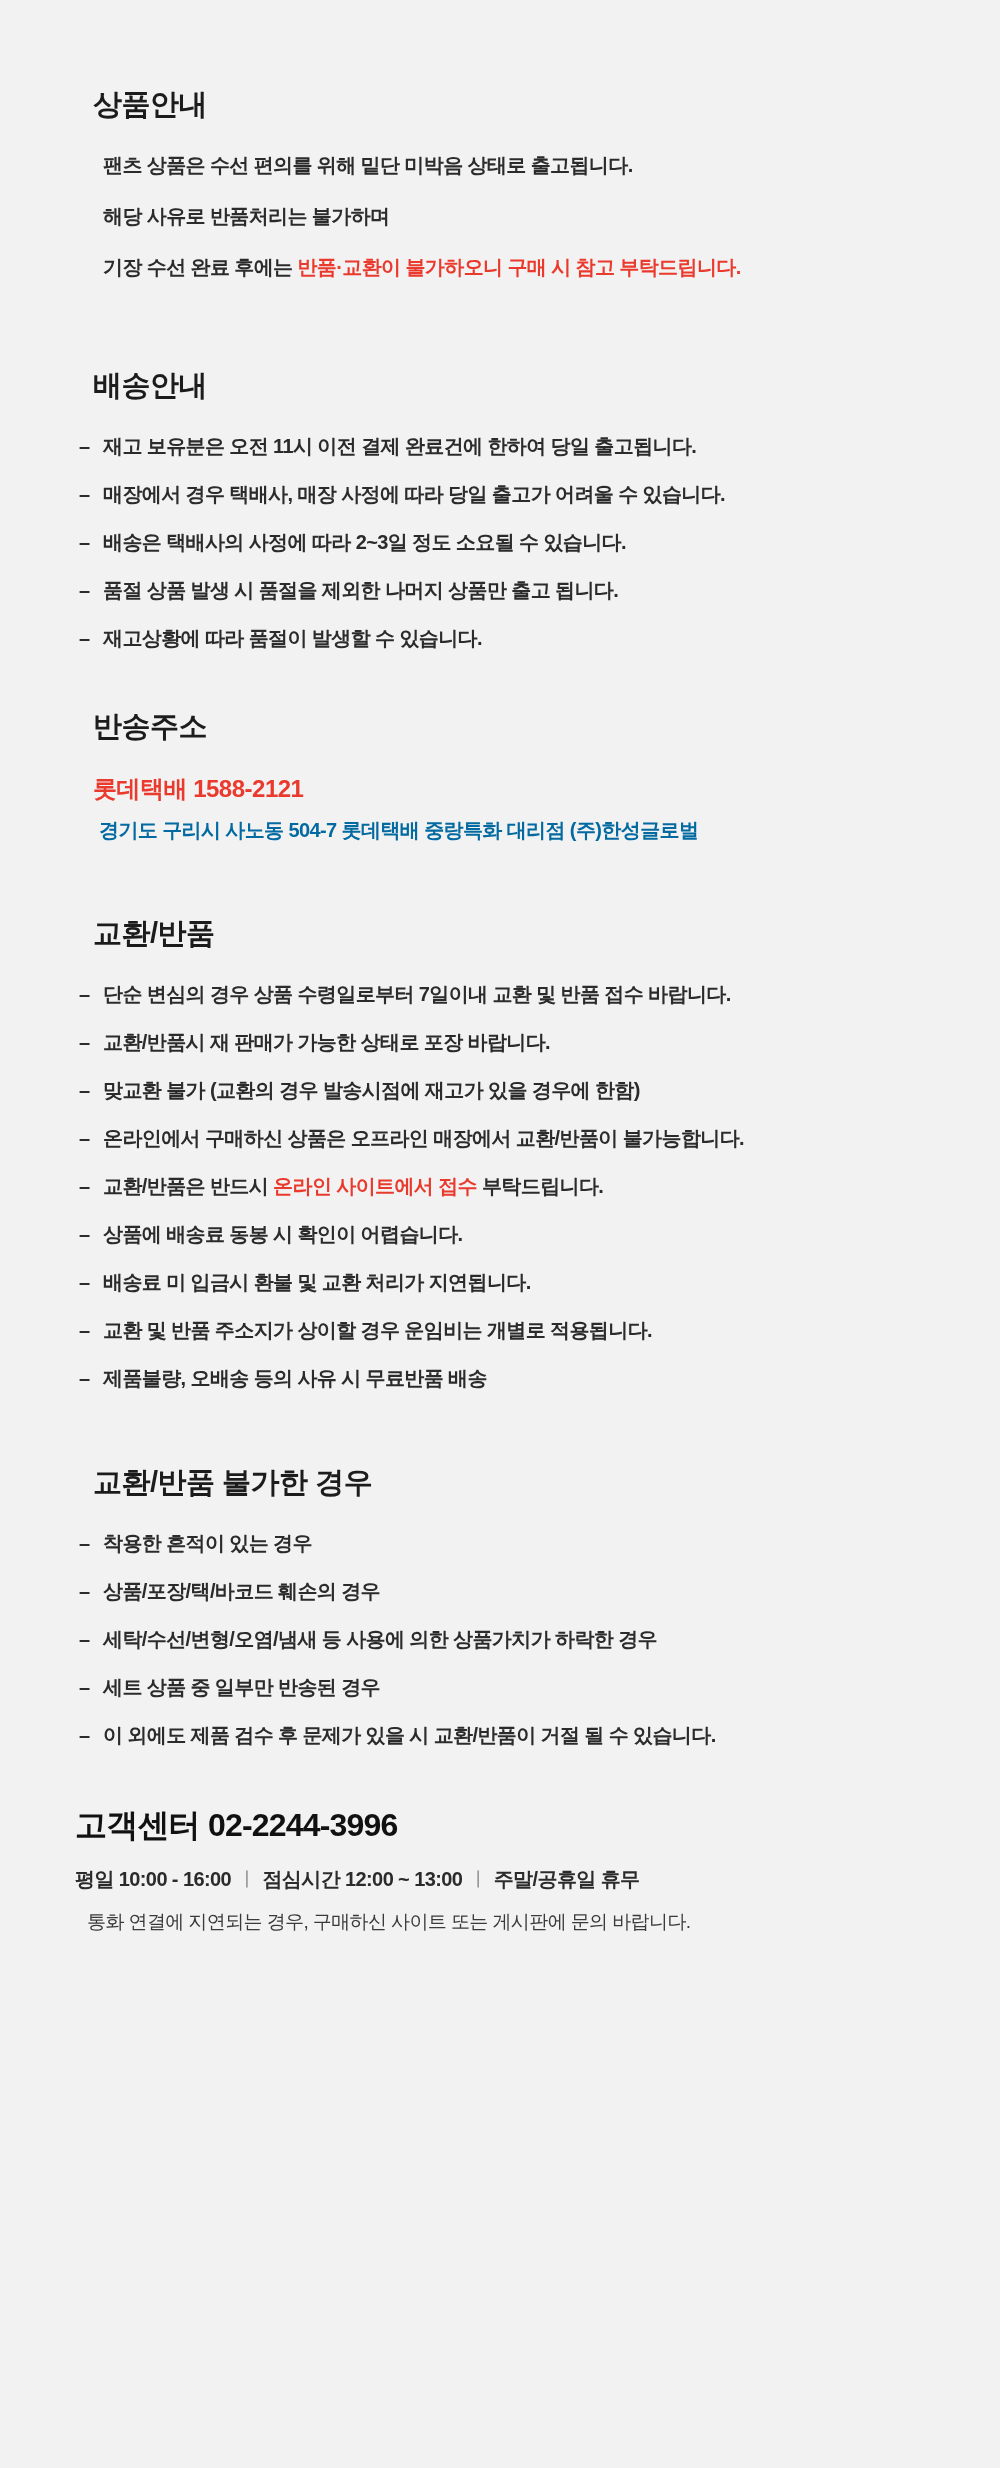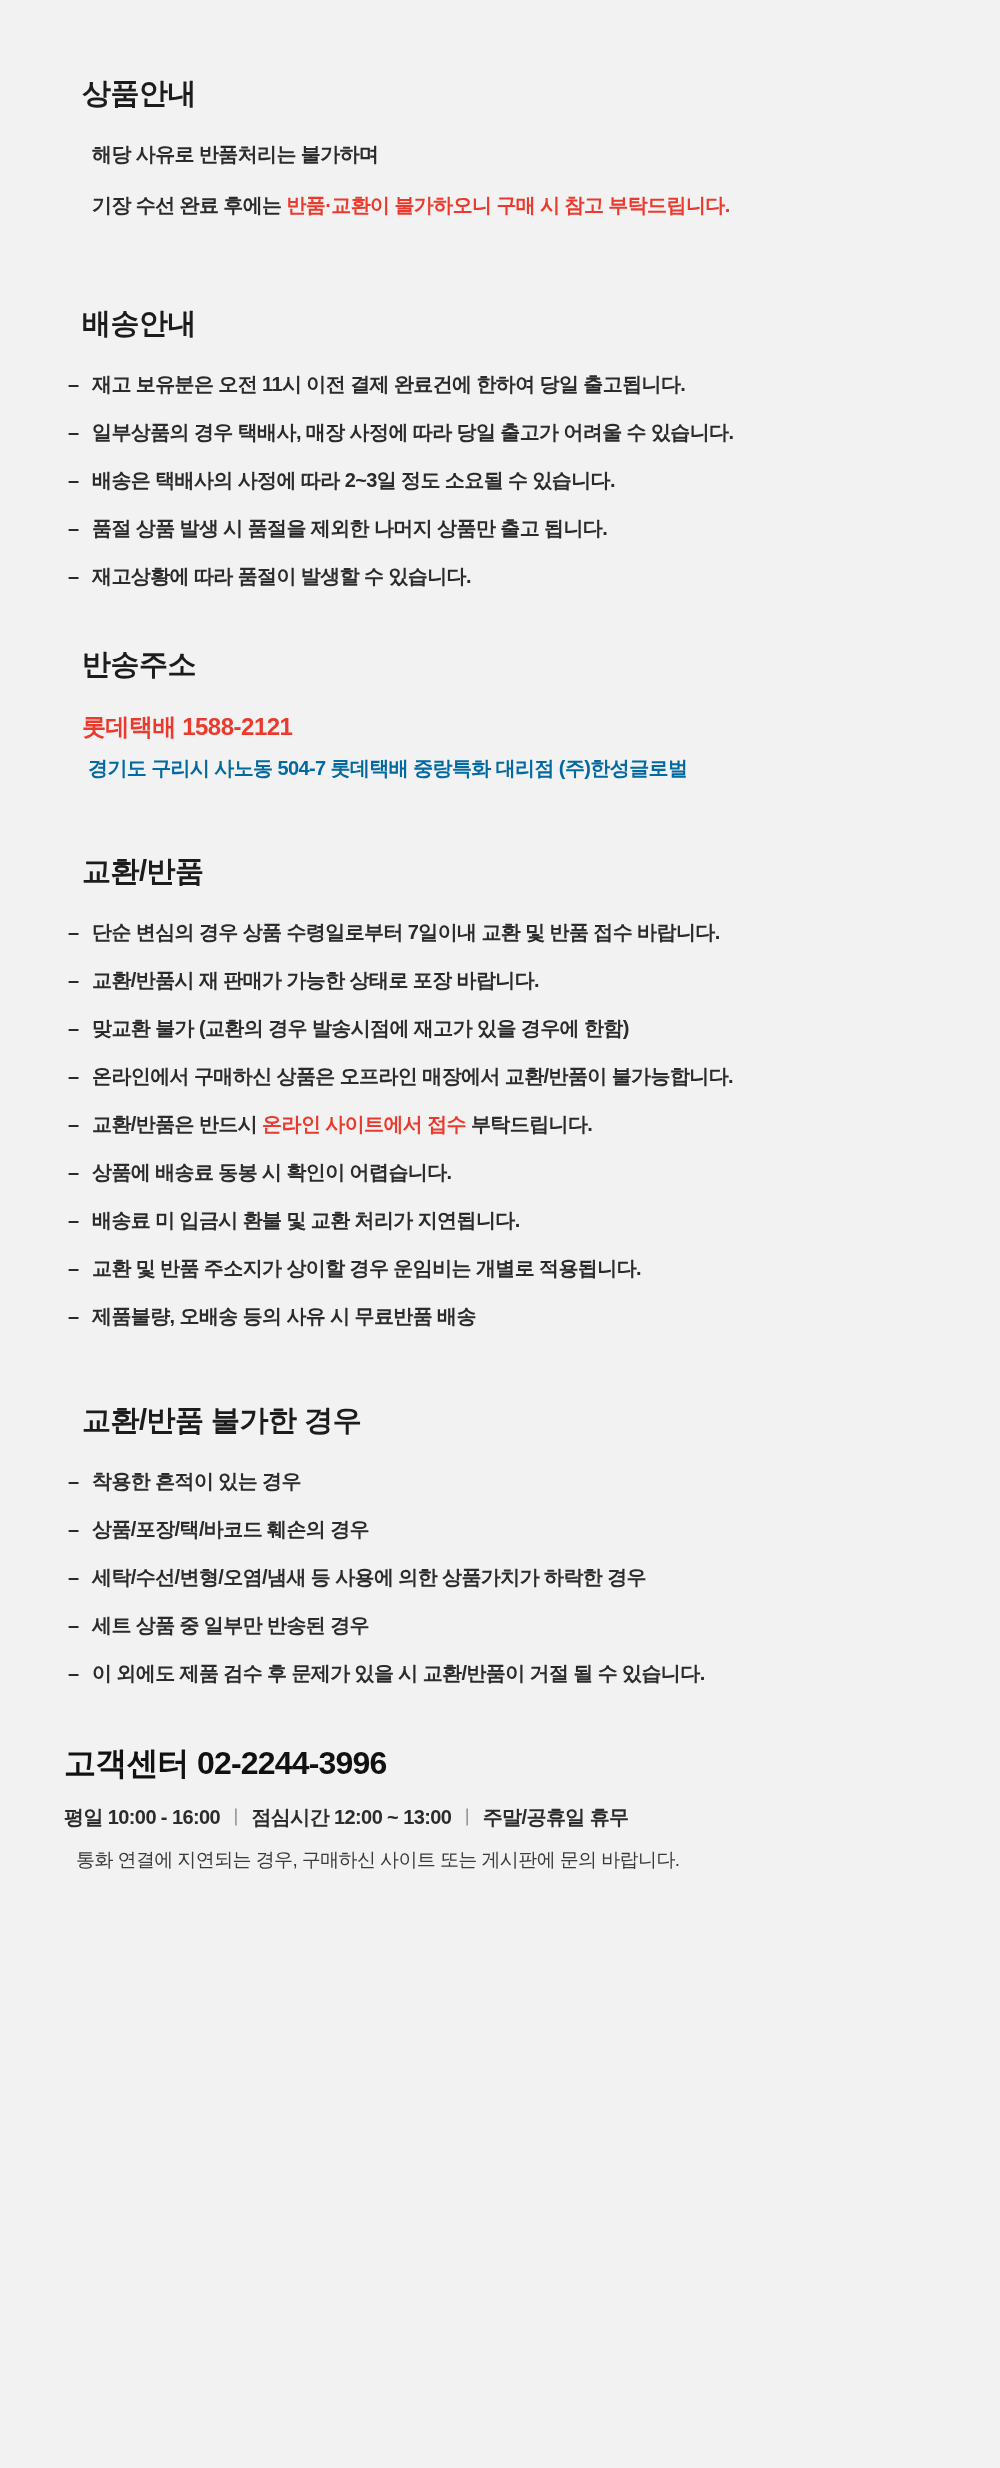--- a/index.html
+++ b/index.html
@@ -12,21 +12,21 @@
     min-height: 2468px;
     font-family: "Liberation Sans", sans-serif;
     color: #222;
     -webkit-font-smoothing: antialiased;
   }
   .page {
     width: 974px;
     min-height: 2468px;
     box-sizing: border-box;
     background: #f2f2f2;
-    padding: 4px;
+    padding: 15px;
     position: relative;
   }
   .inner {
     padding: 70px 60px 60px 60px;
   }
   .section {
     margin-bottom: 54px;
   }
   .sec-title {
     font-size: 29px;
@@ -117,32 +117,33 @@
 </style>
 </head>
 <body>
 
 <div class="page">
   <div class="inner">
 
     <div class="section notice-block">
       <h2 class="sec-title">상품안내</h2>
       <ul class="lines plain">
+        <li>팬츠 상품은 수선 편의를 위해 밑단 미박음 상태로 출고됩니다.</li>
         <li>해당 사유로 반품처리는 불가하며</li>
         <li><span>기장 수선 완료 후에는 </span><span class="red">반품·교환이 불가하오니 구매 시 참고 부탁드립니다.</span></li>
       </ul>
     </div>
 
     <div class="spacer-lg"></div>
 
     <div class="section">
       <h2 class="sec-title">배송안내</h2>
       <ul class="lines dashed">
         <li>재고 보유분은 오전 11시 이전 결제 완료건에 한하여 당일 출고됩니다.</li>
-        <li>일부상품의 경우 택배사, 매장 사정에 따라 당일 출고가 어려울 수 있습니다.</li>
+        <li>매장에서 경우 택배사, 매장 사정에 따라 당일 출고가 어려울 수 있습니다.</li>
         <li>배송은 택배사의 사정에 따라 2~3일 정도 소요될 수 있습니다.</li>
         <li>품절 상품 발생 시 품절을 제외한 나머지 상품만 출고 됩니다.</li>
         <li>재고상황에 따라 품절이 발생할 수 있습니다.</li>
       </ul>
     </div>
 
     <div class="section">
       <h2 class="sec-title tight">반송주소</h2>
       <p class="phone-red">롯데택배 1588-2121</p>
       <p class="addr">경기도 구리시 사노동 504-7 롯데택배 중랑특화 대리점 (주)한성글로벌</p>

